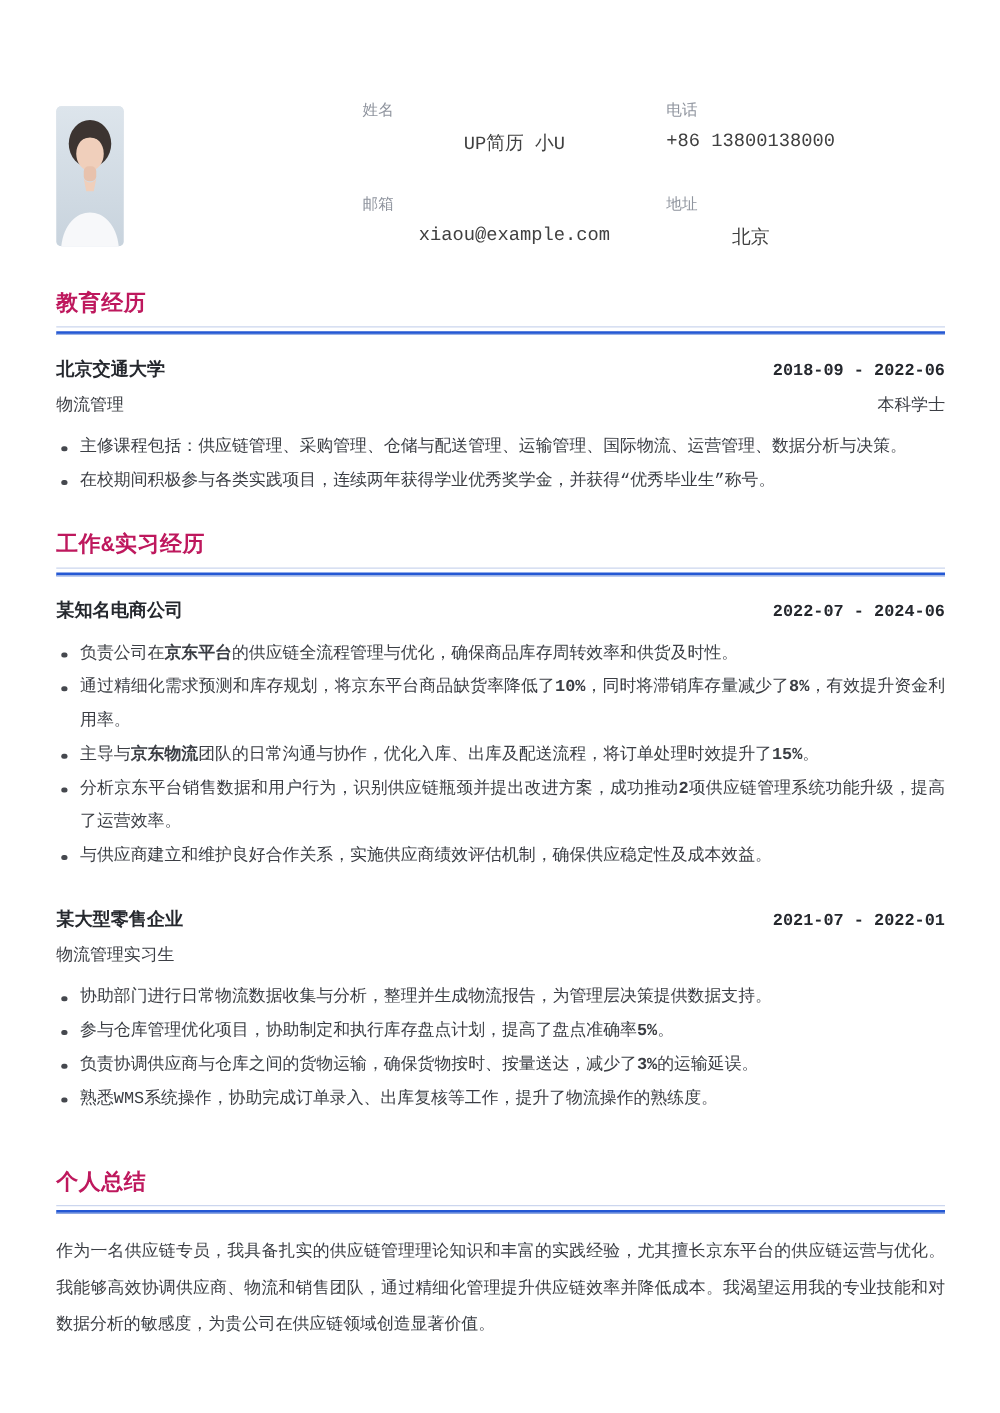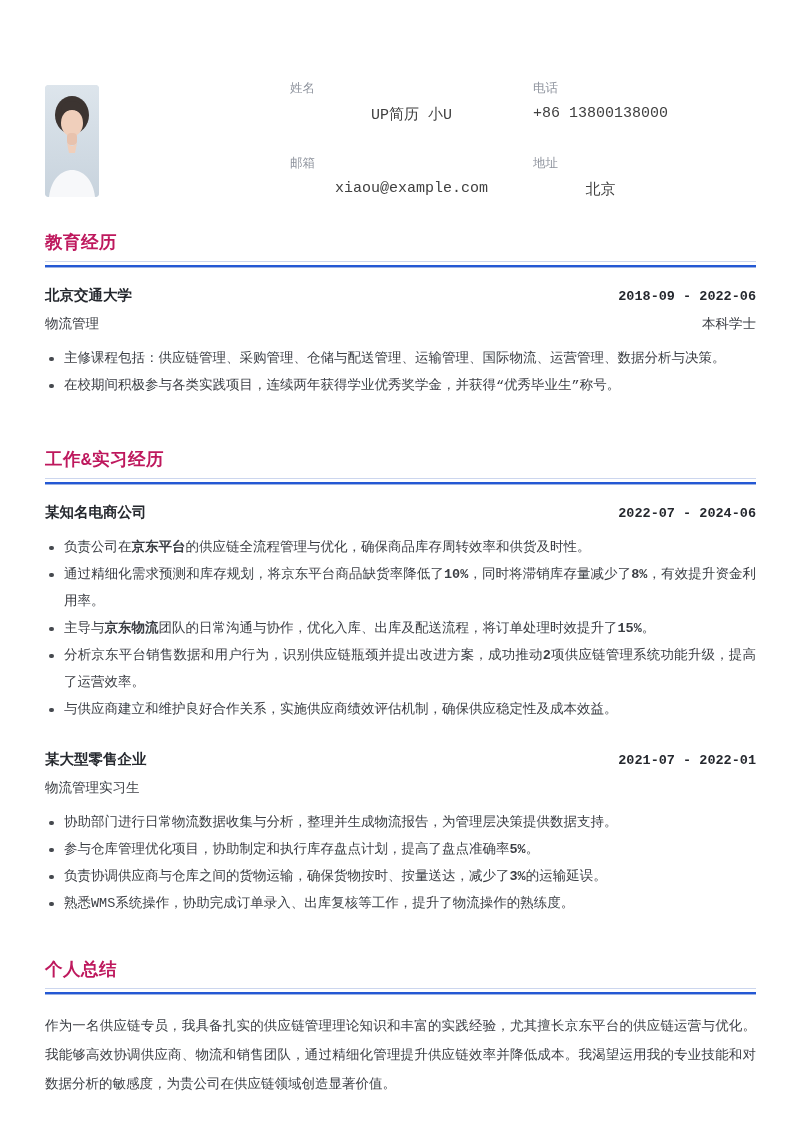--- a/index.html
+++ b/index.html
@@ -21,21 +21,21 @@
   .avatar svg { display: block; }
   .fields {
     margin-left: 191px; display: grid;
     grid-template-columns: 243px auto; row-gap: 31px;
   }
   .field .label { font-size: 12.5px; color: #8f949e; }
   .field .value { font-size: 15px; color: #404040; margin-top: 8px; text-align: center; }
 
   
   .section { margin-top: 31px; }
-  .section.tight { margin-top: 48px; }
+  .section.tight { margin-top: 24px; }
   .sec-title { font-size: 17.5px; font-weight: bold; color: #be185d; letter-spacing: 0.5px; }
   .rule-thin  { border-top: 1px solid #ccd6ee; margin-top: 7px; }
   .rule-thick { height: 3px; background: #2458d4; border-bottom: 1px solid #9db3e4; margin-top: 3px; }
 
   .entry { margin-top: 18px; }
   .entry + .entry { margin-top: 27px; }
   .entry-head { display: flex; justify-content: space-between; align-items: baseline; }
   .entry-name { font-size: 14.5px; font-weight: bold; color: #25282e; }
   .entry-date { font-size: 13.5px; font-weight: bold; color: #25282e; }
   .entry-sub  { display: flex; justify-content: space-between; font-size: 13.5px; color: #3b3e44; margin-top: 10px; align-items: center; }

